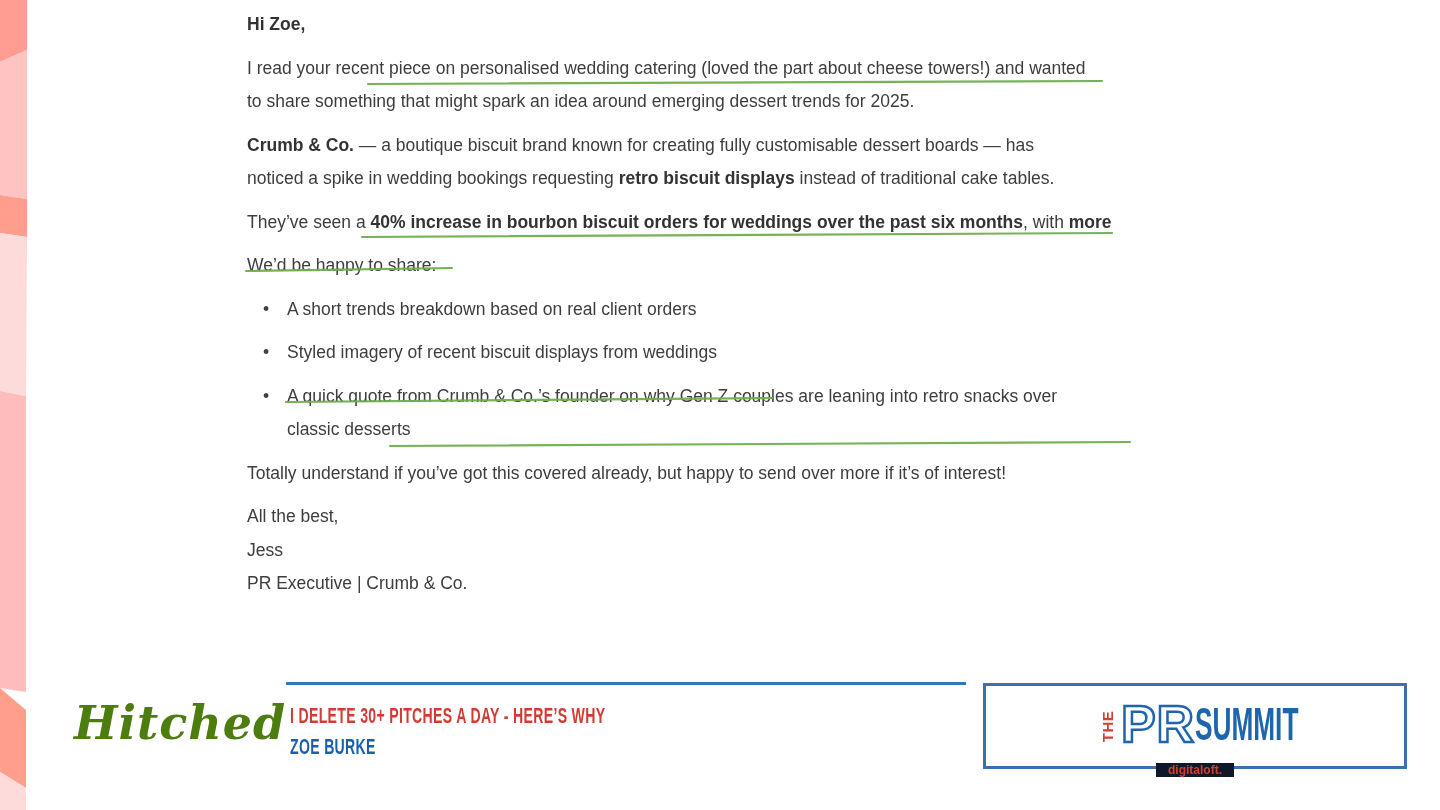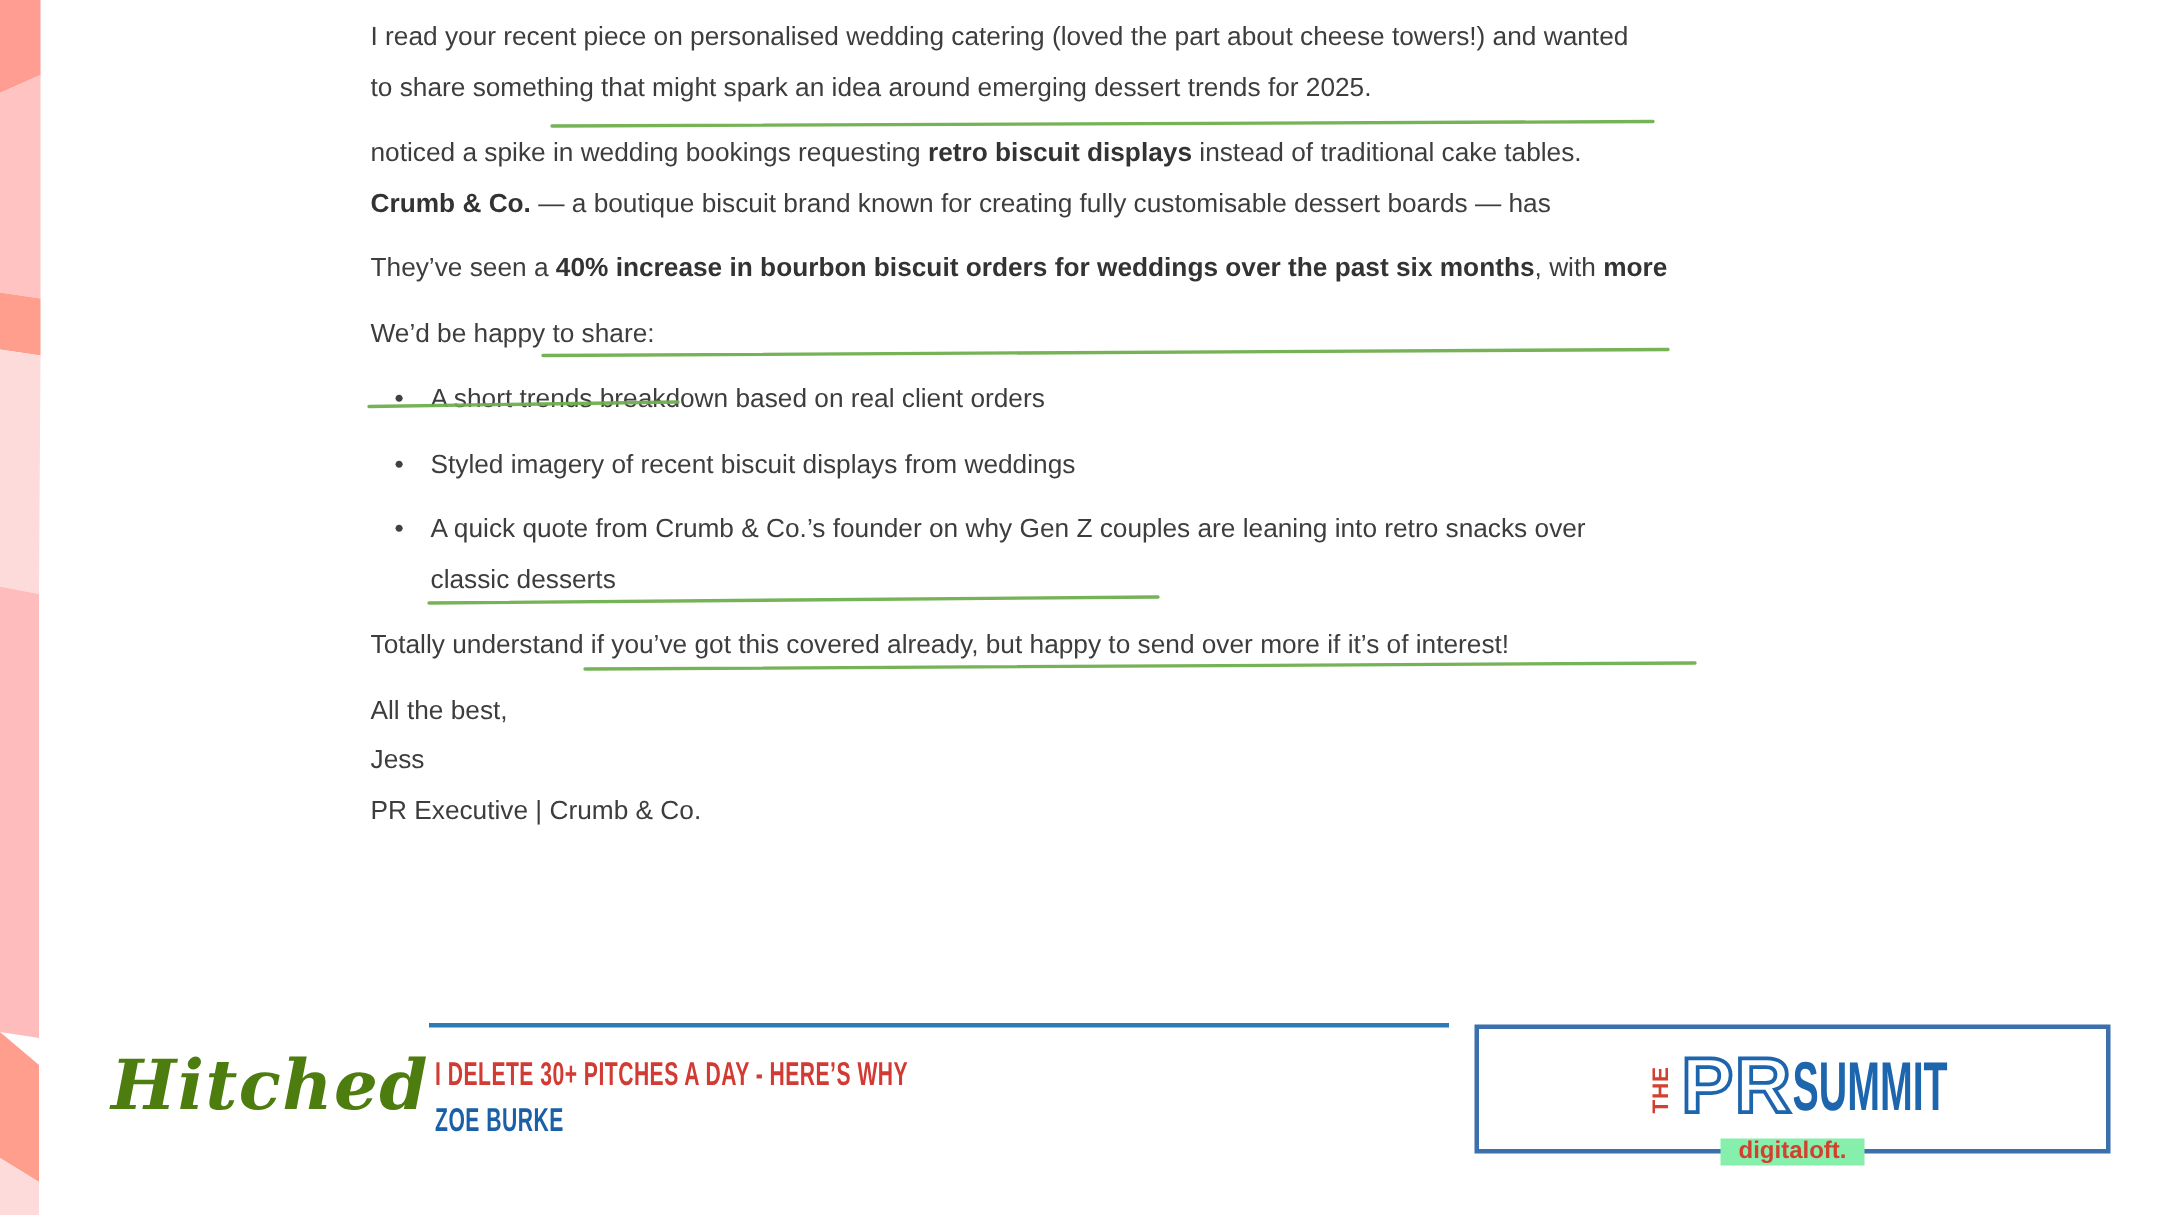--- a/index.html
+++ b/index.html
@@ -51,49 +51,50 @@
   .the { transform:rotate(-90deg); font-weight:700; font-size:15px; color:#d2402f; letter-spacing:0.5px; white-space:nowrap; }
   .digital { font-size:58px; font-weight:800; color:#d2402f; position:relative; top:-4px; letter-spacing:-1px; }
   .pr { font-size:52px; font-weight:800; color:#ffffff; -webkit-text-stroke:2.5px #1d65ad; position:relative; top:-2px; letter-spacing:1px; }
   .summit-wrap { width:100px; overflow:visible; position:relative; top:-2px; }
   .summit-text {
     display:inline-block; transform:scaleX(0.57); transform-origin:left center;
     font-size:46px; font-weight:800; color:#1d65ad; white-space:nowrap;
   }
   .digitaloft {
     position:absolute; left:50%; bottom:-11px; transform:translateX(-50%);
-    background:#86efac; padding:0 12px; font-size:16px; font-weight:700;
+    background:#0f172a; padding:0 12px; font-size:12px; font-weight:700;
     color:#d2402f; white-space:nowrap;text-align:center;
   }
 </style>
 </head>
 <body>
 
 <div class="slide">
 
   <svg class="strip" width="28" height="810" viewBox="0 0 28 810">
     <polygon points="0,0 27,0 27,50 0,62" fill="#ff9d93"></polygon>
     <polygon points="0,62 27,50 27,199 0,195" fill="#ffc3c2"></polygon>
     <polygon points="0,195 27,199 27,237 0,233" fill="#ff9e8c"></polygon>
     <polygon points="0,233 27,237 26,396 0,391" fill="#fcdbda"></polygon>
     <polygon points="0,391 26,396 26,692 0,688" fill="#ffbcbc"></polygon>
     <polygon points="0,688 26,710 26,788 0,772" fill="#ff9e8c"></polygon>
     <polygon points="0,772 26,788 26,810 0,810" fill="#fcdbda"></polygon>
   </svg>
 
   <div class="email">
+    <div class="ln para"><span class="b">Hi Zoe,</span></div>
 
     <div class="para">
       <div class="ln"><span>I read your recent piece on personalised wedding catering (loved the part about cheese towers!) and wanted</span></div>
       <div class="ln"><span>to share something that might spark an idea around emerging dessert trends for 2025.</span></div>
     </div>
 
     <div class="para">
+      <div class="ln"><span class="b">Crumb &amp; Co.</span><span> — a boutique biscuit brand known for creating fully customisable dessert boards — has</span></div>
       <div class="ln"><span>noticed a spike in wedding bookings requesting </span><span class="b">retro biscuit displays</span><span> instead of traditional cake tables.</span></div>
-      <div class="ln"><span class="b">Crumb &amp; Co.</span><span> — a boutique biscuit brand known for creating fully customisable dessert boards — has</span></div>
     </div>
 
     <div class="para">
       <div class="ln"><span>They’ve seen a </span><span class="b">40% increase in bourbon biscuit orders for weddings over the past six months</span><span>, with </span><span class="b">more</span></div>
     </div>
 
     <div class="ln para"><span>We’d be happy to share:</span></div>
 
     <ul class="bullets">
       <li>

